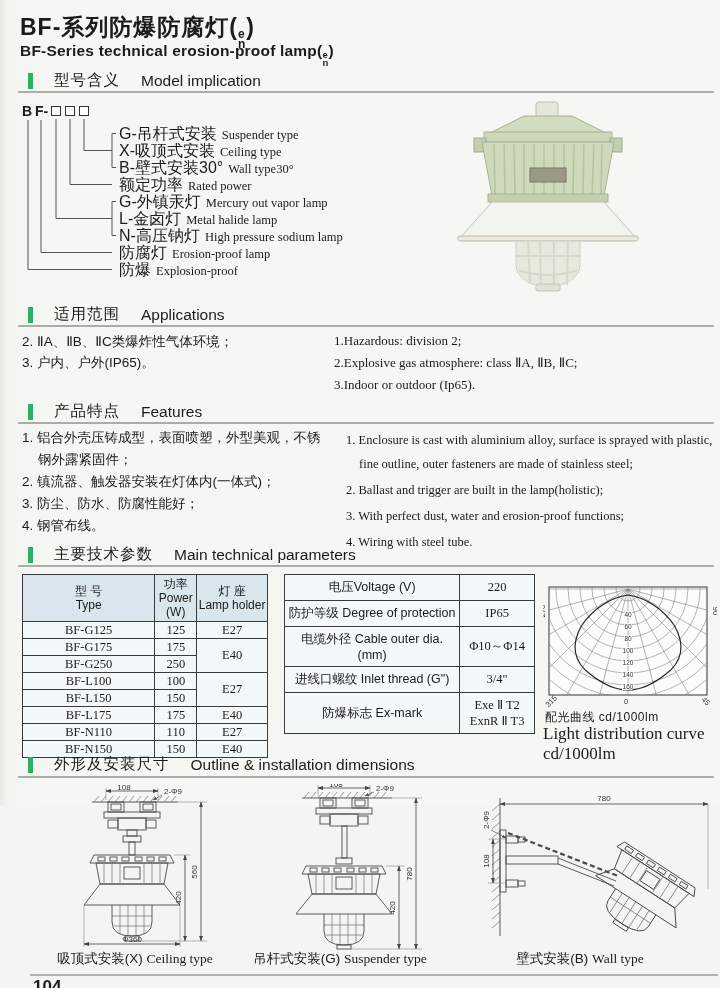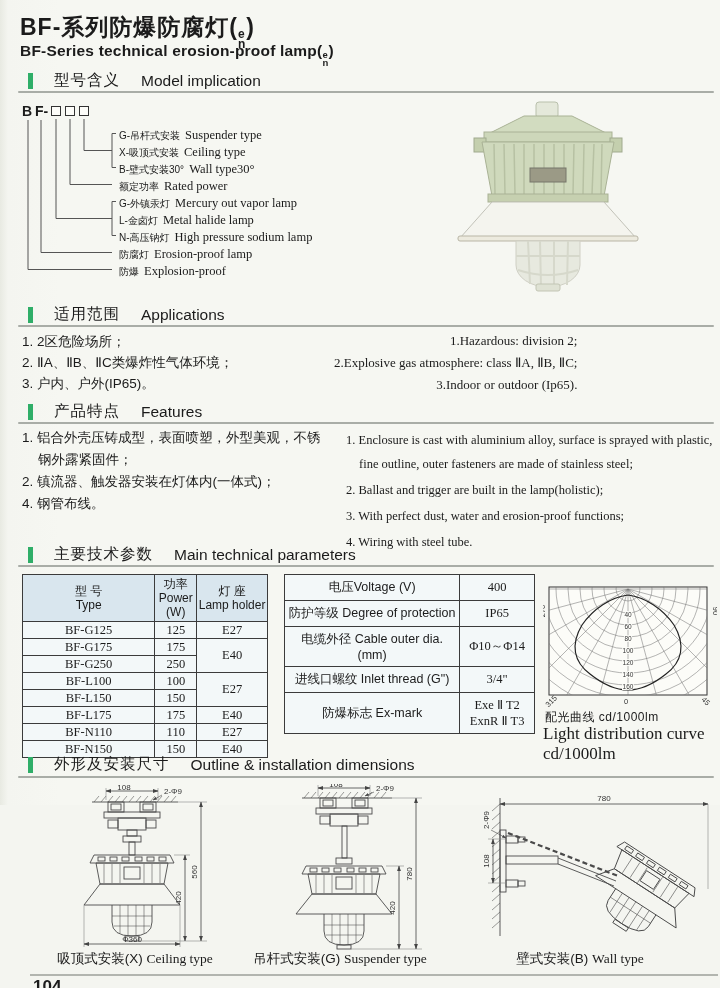--- a/index.html
+++ b/index.html
@@ -22,25 +22,25 @@
   .title-en .stack{font-size:9.5px;line-height:8px;vertical-align:-2px;}
   
   .sec{left:28px;display:flex;align-items:center;gap:21px;font-size:15.5px;white-space:nowrap;}
   .sec .bar{width:5px;height:16px;background:var(--green);}
   .sec .zh{letter-spacing:1px;}
   .rule{left:18px;width:696px;height:2px;background:#a9ada7;border-radius:1px;}
   
   .model-code span.ltr{position:absolute;top:0;font-size:14px;font-weight:bold;}
   .model-box{position:absolute;top:3px;width:10px;height:10px;border:1.5px solid #333;background:#fdfdf9;}
   .model-labels .li{height:17px;line-height:17px;white-space:nowrap;}
-  .model-labels .zh{font-size:10px;}
+  .model-labels .zh{font-size:16px;}
   .model-labels .en{font-family:"Liberation Serif",serif;font-size:12.5px;margin-left:5px;}
   
   .app-zh{left:22px;top:331px;font-size:13.5px;line-height:21px;}
-  .app-en{left:334px;top:330px;font-family:"Liberation Serif",serif;font-size:13px;line-height:22px;text-align:right;}
+  .app-en{left:334px;top:330px;font-family:"Liberation Serif",serif;font-size:13px;line-height:22px;}
   .feat-zh{left:22px;top:427px;width:302px;font-size:13.5px;line-height:22px;}
   .feat-zh .li{padding-left:16px;text-indent:-16px;}
   .feat-en{left:346px;top:428px;width:382px;font-family:"Liberation Serif",serif;font-size:12.5px;line-height:24px;}
   .feat-en .li{padding-left:13px;text-indent:-13px;margin-bottom:2px;}
   
   table{border-collapse:collapse;}
   .spec{left:22px;top:574px;width:246px;border-radius:16px;}
   .spec th{background:var(--hdrbg);font-weight:normal;font-size:12px;line-height:1.18;border:1px solid var(--tborder);white-space:pre-line;padding:2px 0;height:36px;}
   .spec td{border:1px solid var(--tborder);text-align:center;font-family:"Liberation Serif",serif;font-size:12.5px;height:17px;padding:0;background:var(--cellbg);}
   .spec{border:1.5px solid #333;}
@@ -148,39 +148,39 @@
     <rect x="148" y="186" width="24" height="7" rx="2" fill="#dfe2d4" stroke="#c2c5b4"></rect>
   </svg>
 
   <div class="abs sec" style="top:304px">
     <span class="bar"></span>
     <span class="zh">适用范围</span>
     <span class="en">Applications</span>
   </div>
   <div class="abs rule" style="top:325px"></div>
   <div class="abs app-zh">
-      <div class="li">1. 2区危险场所；</div>
       <div class="li">2. ⅡA、ⅡB、ⅡC类爆炸性气体环境；</div>
       <div class="li">3. 户内、户外(IP65)。</div>
     </div>
   <div class="abs app-en">
       <div class="li">1.Hazardous: division 2;</div>
       <div class="li">2.Explosive gas  atmosphere: class ⅡA, ⅡB, ⅡC;</div>
       <div class="li">3.Indoor or outdoor (Ip65).</div>
     </div>
 
   <div class="abs sec" style="top:401px">
     <span class="bar"></span>
     <span class="zh">产品特点</span>
     <span class="en">Features</span>
   </div>
   <div class="abs rule" style="top:422px"></div>
   <div class="abs feat-zh">
       <div class="li">1. 铝合外壳压铸成型，表面喷塑，外型美观，不锈钢外露紧固件；</div>
       <div class="li">2. 镇流器、触发器安装在灯体内(一体式)；</div>
+      <div class="li">3. 防尘、防水、防腐性能好；</div>
       <div class="li">4. 钢管布线。</div>
     </div>
   <div class="abs feat-en">
       <div class="li">1. Enclosure is cast with aluminium alloy, surface is sprayed with plastic, fine outline, outer fasteners are made of stainless steel;</div>
       <div class="li">2. Ballast and trigger are built in the lamp(holistic);</div>
       <div class="li">3. With perfect dust, water and erosion-proof functions;</div>
       <div class="li">4. Wiring  with  steel  tube.</div>
     </div>
 
   <div class="abs sec" style="top:544px">
@@ -250,21 +250,21 @@
   </table>
 
   <table class="abs param">
     <colgroup>
         <col style="width:176px">
         <col style="width:75px">
       </colgroup>
     <tbody id="param-body">
         <tr>
           <td class="lbl">电压Voltage (V)</td>
-          <td class="val">400</td>
+          <td class="val">220</td>
         </tr>
         <tr>
           <td class="lbl">防护等级 Degree of protection</td>
           <td class="val">IP65</td>
         </tr>
         <tr>
           <td class="lbl">电缆外径 Cable outer  dia. (mm)</td>
           <td class="val">Φ10～Φ14</td>
         </tr>
         <tr>

